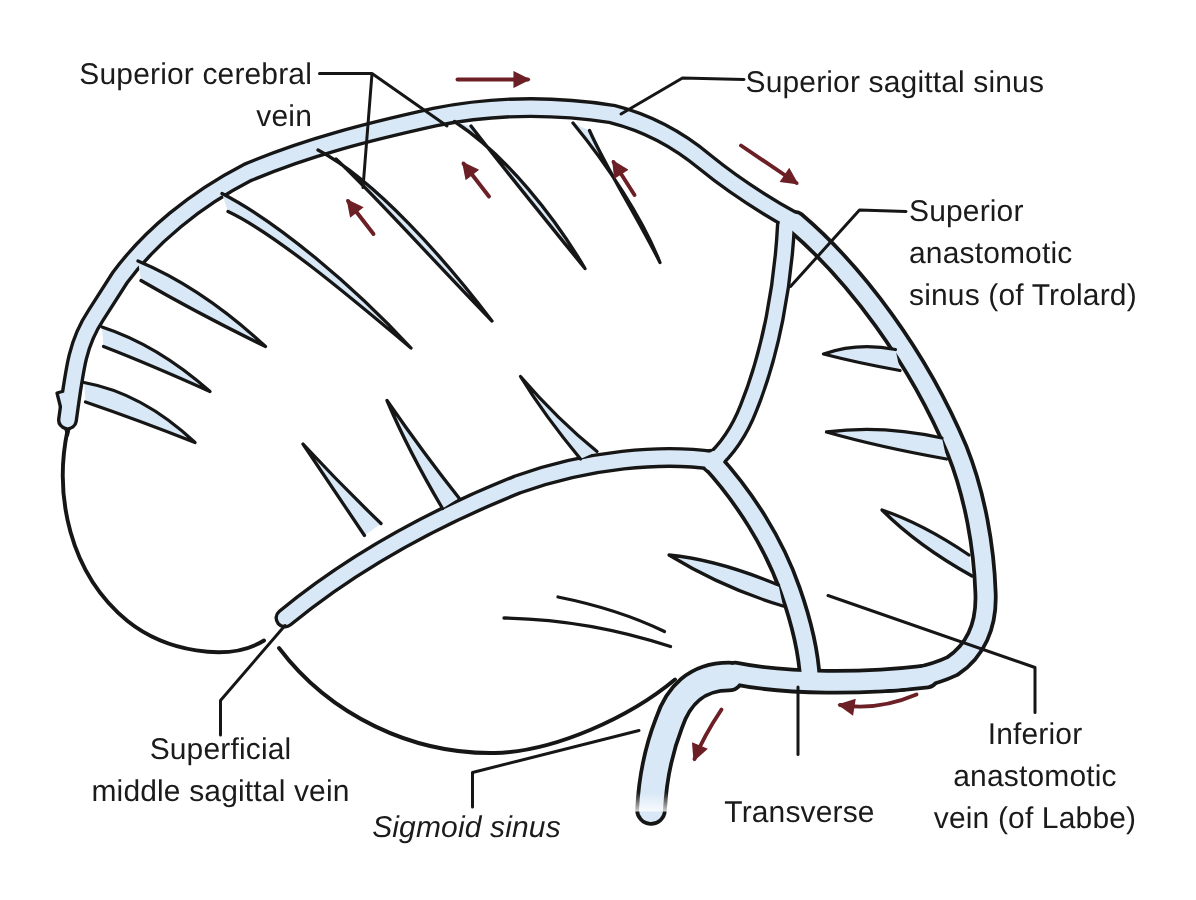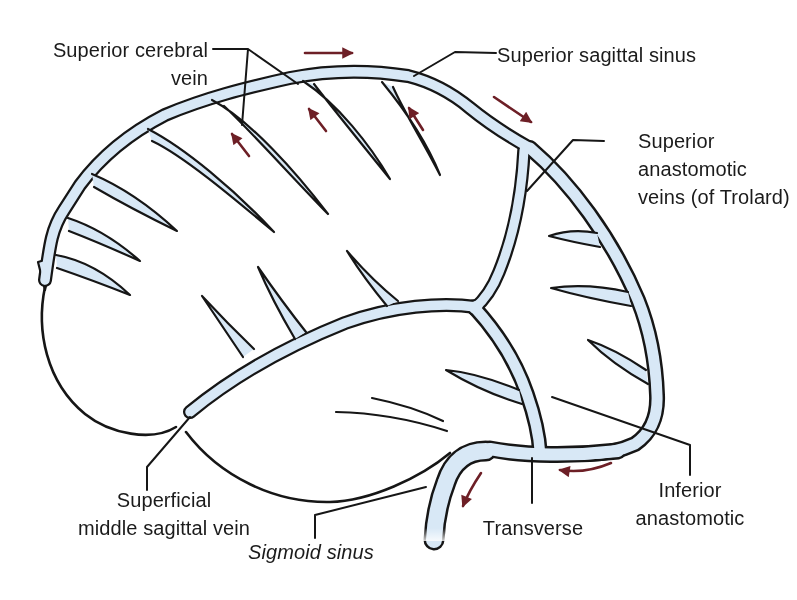--- a/index.html
+++ b/index.html
@@ -116,37 +116,38 @@
 
   <div class="lbl right" style="right:589px;top:36px;">
     <div>Superior cerebral</div>
     <div>vein</div>
   </div>
 
   <div class="lbl" style="left:497px;top:41px;text-align:center;">
     <div>Superior sagittal sinus</div>
   </div>
 
-  <div class="lbl" style="left:606px;top:127px;margin-left:32px;">
+  <div class="lbl" style="left:606px;top:127px;">
     <div>Superior</div>
     <div>anastomotic</div>
-    <div>veins (of Trolard)</div>
+    <div>sinus (of Trolard)</div>
   </div>
 
-  <div class="lbl center" style="left:164px;top:486px;text-align:center;">
+  <div class="lbl center" style="left:147px;top:486px;text-align:center;">
     <div>Superficial</div>
     <div>middle sagittal vein</div>
   </div>
 
   <div class="lbl center" style="left:311px;top:538px;font-style:italic;">
     <div>Sigmoid sinus</div>
   </div>
 
-  <div class="lbl center" style="left:533px;top:514px;">
+  <div class="lbl center" style="left:533px;top:528px;">
     <div>Transverse</div>
   </div>
 
   <div class="lbl center" style="left:690px;top:476px;">
     <div>Inferior</div>
     <div>anastomotic</div>
+    <div>vein (of Labbe)</div>
   </div>
 
 </div>
 
 </body></html>

